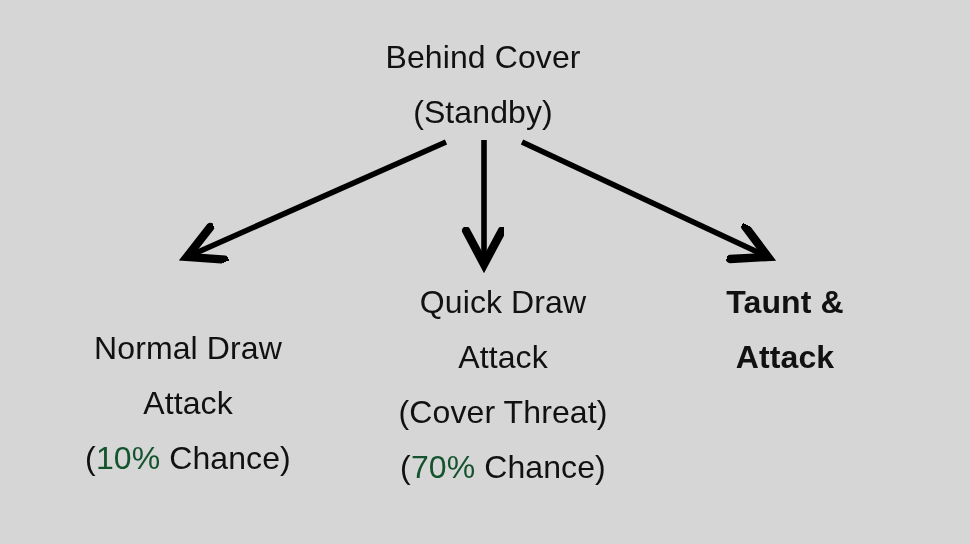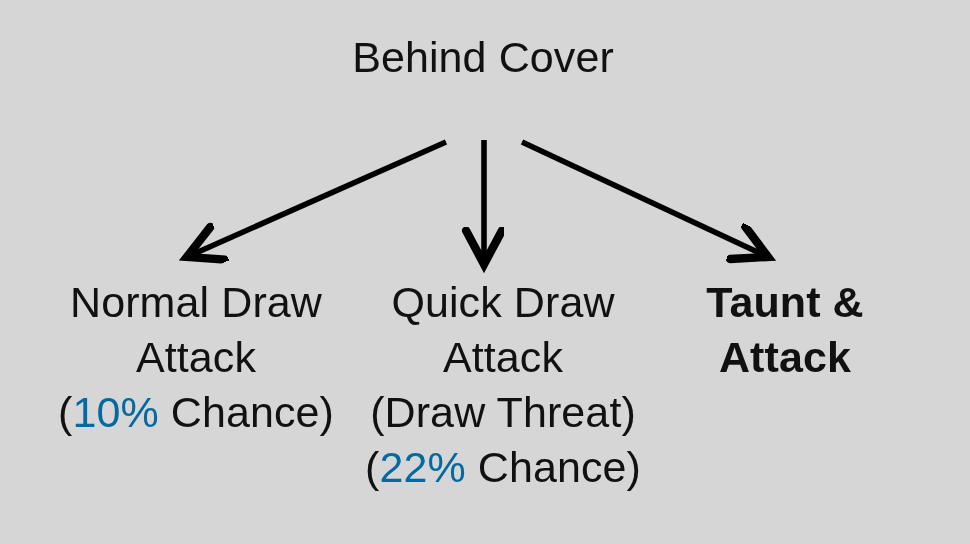--- a/index.html
+++ b/index.html
@@ -22,46 +22,47 @@
     left: 0;
     top: 0;
     width: 970px;
     height: 544px;
     pointer-events: none;
   }
   .node {
     position: absolute;
     text-align: center;
     color: #111111;
-    font-size: 43px;
+    font-size: 32px;
     line-height: 55px;
     font-weight: 400;
     letter-spacing: 0.1px;
     white-space: nowrap;
   }
   .node .line {
     display: block;
   }
   .pct {
-    color: #0369a1;
+    color: #14532d;
   }
   
   #root-node {
     left: 183px;
     top: 30px;
     width: 600px;
   }
   
   .branch {
     position: absolute;
     top: 275px;
   }
   #branch-left {
-    left: 26px;
+    left: 18px;
     width: 340px;
+    margin-top: 46px;
   }
   #branch-mid {
     left: 343px;
     width: 320px;
   }
   #branch-right {
     left: 630px;
     width: 310px;
     font-weight: bold;
   }
@@ -77,33 +78,34 @@
         <path d="M 0.6 0.4 L 6.6 3.6 L 0.6 6.8" fill="none" stroke="#000000" stroke-width="1.5" stroke-linecap="round" stroke-linejoin="miter"></path>
       </marker>
     </defs>
     <line x1="446" y1="142" x2="189" y2="256" stroke="#000000" stroke-width="5.6" stroke-linecap="butt" marker-end="url(#ah)"></line>
     <line x1="484" y1="140" x2="484" y2="262" stroke="#000000" stroke-width="5.6" stroke-linecap="butt" marker-end="url(#ah)"></line>
     <line x1="522" y1="142" x2="766" y2="256" stroke="#000000" stroke-width="5.6" stroke-linecap="butt" marker-end="url(#ah)"></line>
   </svg>
 
   <div class="node" id="root-node">
     <span class="line">Behind Cover</span>
+    <span class="line">(Standby)</span>
   </div>
 
   <div class="node branch" id="branch-left">
     <span class="line">Normal Draw</span>
     <span class="line">Attack</span>
     <span class="line"><span>(</span><span class="pct">10%</span><span> Chance)</span></span>
   </div>
 
   <div class="node branch" id="branch-mid">
     <span class="line">Quick Draw</span>
     <span class="line">Attack</span>
-    <span class="line">(Draw Threat)</span>
-    <span class="line"><span>(</span><span class="pct">22%</span><span> Chance)</span></span>
+    <span class="line">(Cover Threat)</span>
+    <span class="line"><span>(</span><span class="pct">70%</span><span> Chance)</span></span>
   </div>
 
   <div class="node branch" id="branch-right">
     <span class="line">Taunt &amp;</span>
     <span class="line">Attack</span>
   </div>
 
 </div>
 
 </body></html>

